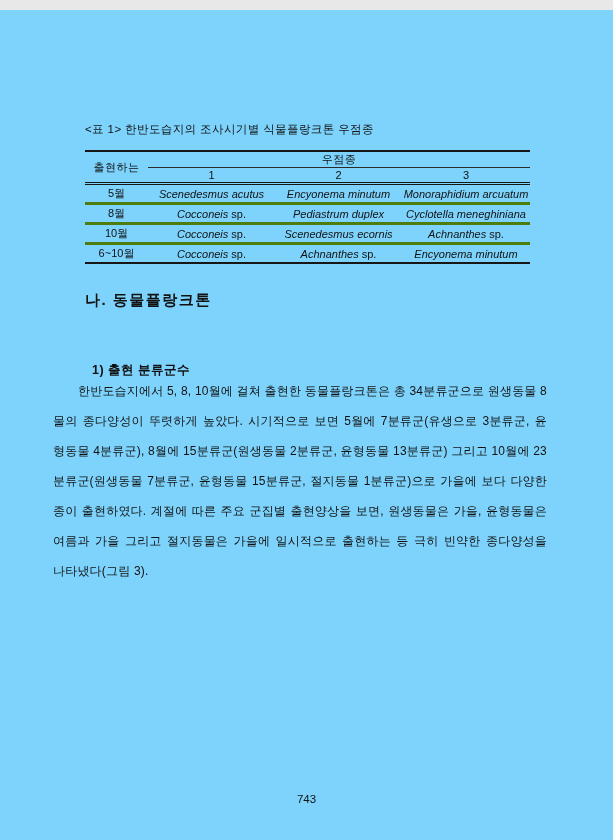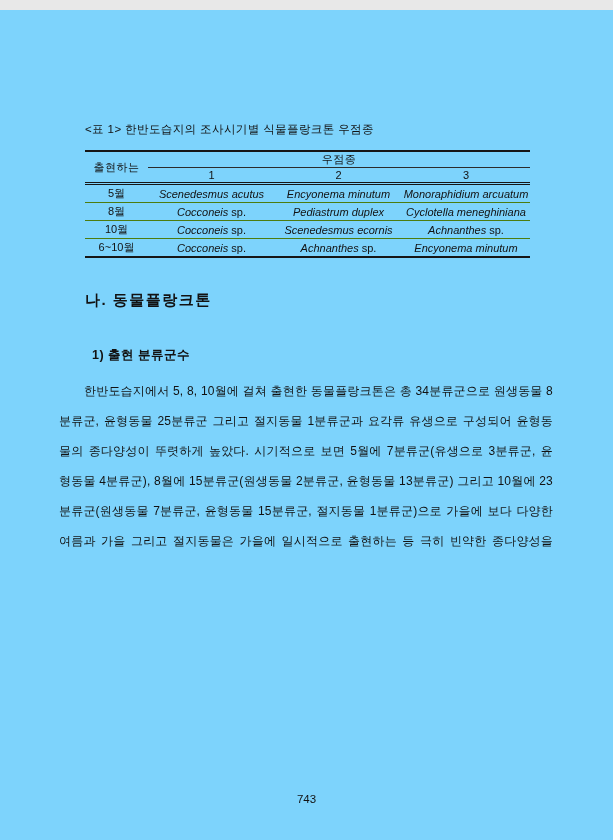--- a/index.html
+++ b/index.html
@@ -54,47 +54,47 @@
     height: 14px;
     border-bottom: 1px solid #2b2b2b;
     letter-spacing: 0.5px;
   }
   th.num-head {
     font-weight: bold;
     height: 14px;
     border-bottom: 3px double #161616;
   }
   table.dominant tbody td { height: 17px; }
-  table.dominant tbody tr:not(:last-child) td { border-bottom: 1px solid #4d7c0f; }
+  table.dominant tbody tr:not(:last-child) td { border-bottom: 3px solid #4d7c0f; }
   .sp { font-style: italic; }
 
   
   .section-heading {
     position: absolute;
     left: 85px;
     top: 281px;
     font-size: 15px;
     font-weight: bold;
     letter-spacing: 1.5px;
     white-space: nowrap;
   }
   .sub-heading {
     position: absolute;
     left: 92px;
-    top: 337px;
+    top: 352px;
     font-size: 12.5px;
     font-weight: bold;
     letter-spacing: 0.5px;
     white-space: nowrap;
   }
 
   
   .paragraph {
     position: absolute;
-    left: 59px;
+    left: 53px;
     top: 366px;
     width: 494px;
     font-size: 12px;
     line-height: 30px;
     letter-spacing: 0.2px;
   }
   .pline { text-align: justify; text-align-last: justify; }
   .pline.first { text-indent: 25px; }
   .pline.last { text-align-last: left; }
 
@@ -159,22 +159,23 @@
         <td><span class="sp">Encyonema minutum</span><span></span></td>
       </tr>
     </tbody>
   </table>
 
   <div class="section-heading">나. 동물플랑크톤</div>
   <div class="sub-heading">1) 출현 분류군수</div>
 
   <div class="paragraph">
     <div class="pline first">한반도습지에서 5, 8, 10월에 걸쳐 출현한 동물플랑크톤은 총 34분류군으로 원생동물 8</div>
-    <div class="pline">분류군, 윤형동물 25분류군 그리고 절지동물 1분류군과 요각류 유생으로 구성되어 윤형동</div>
     <div class="pline">물의 종다양성이 뚜렷하게 높았다. 시기적으로 보면 5월에 7분류군(유생으로 3분류군, 윤</div>
     <div class="pline">형동물 4분류군), 8월에 15분류군(원생동물 2분류군, 윤형동물 13분류군) 그리고 10월에 23</div>
     <div class="pline">분류군(원생동물 7분류군, 윤형동물 15분류군, 절지동물 1분류군)으로 가을에 보다 다양한</div>
+    <div class="pline">종이 출현하였다. 계절에 따른 주요 군집별 출현양상을 보면, 원생동물은 가을, 윤형동물은</div>
     <div class="pline">여름과 가을 그리고 절지동물은 가을에 일시적으로 출현하는 등 극히 빈약한 종다양성을</div>
+    <div class="pline last">나타냈다(그림 3).</div>
   </div>
 
   <div class="page-number">743</div>
 
 </div>
 
 </body></html>

